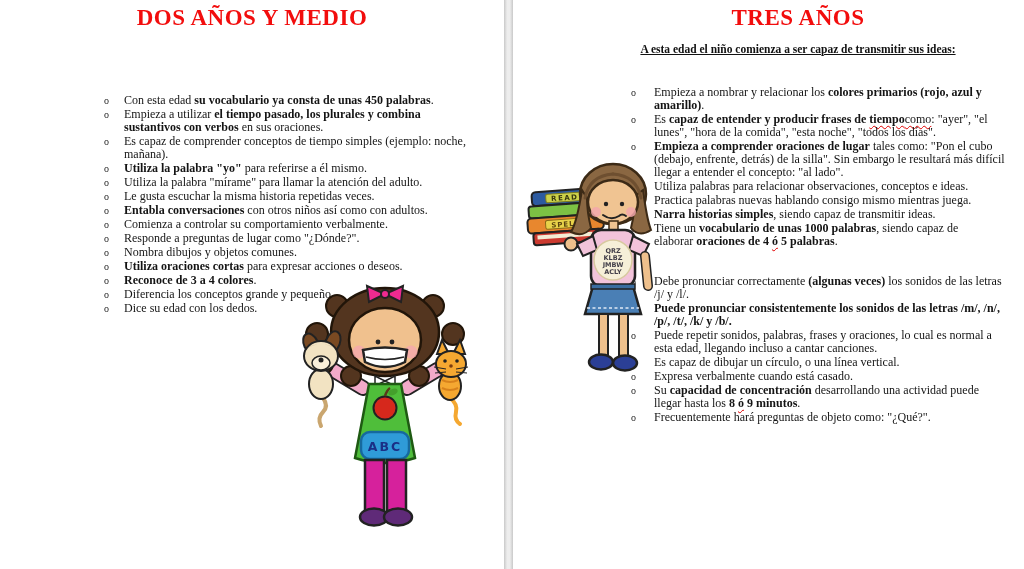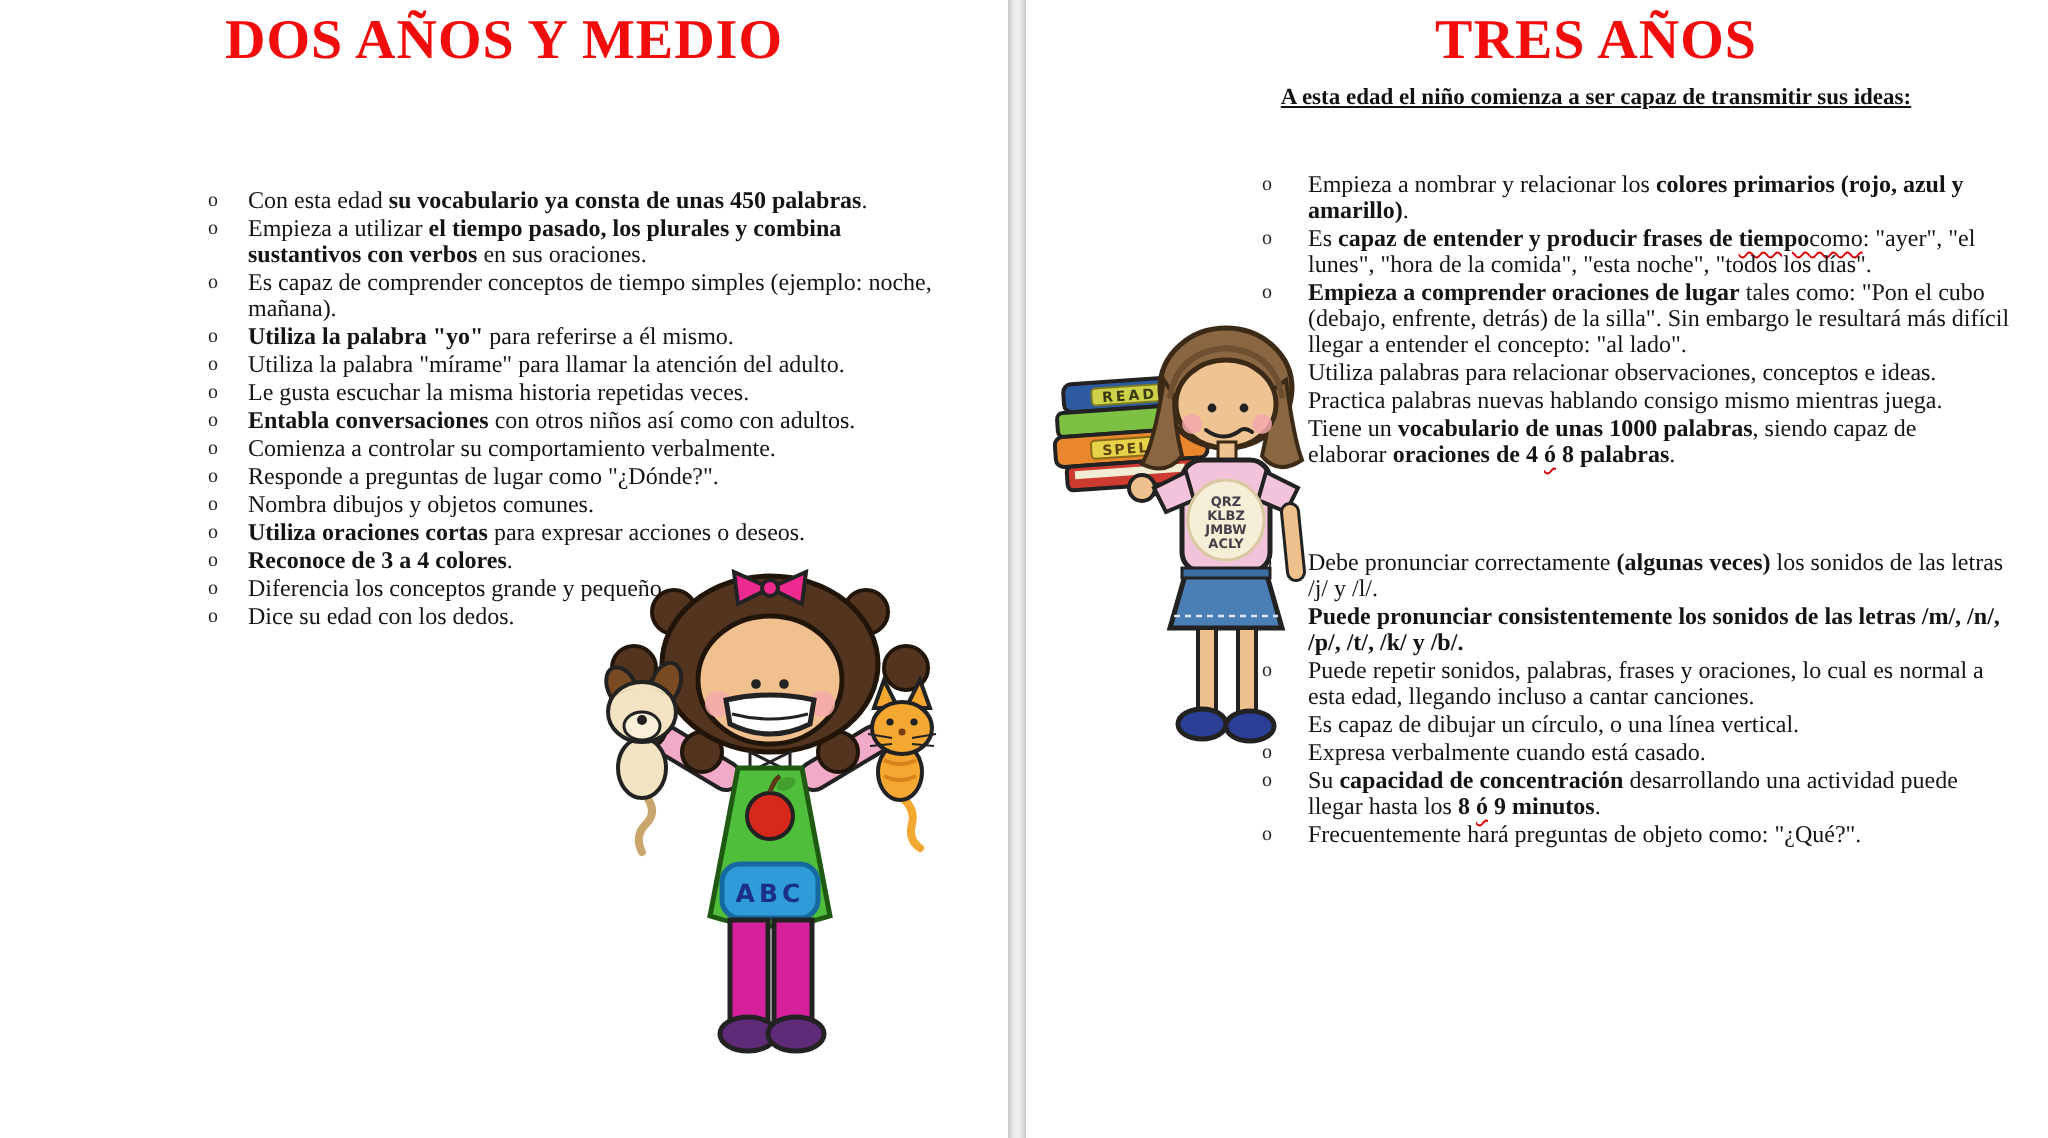--- a/index.html
+++ b/index.html
@@ -11,21 +11,21 @@
   }
   .page{position:absolute;top:0;height:569px;background:#fff;}
   .page-left{left:0;width:504px;}
   .page-right{left:513px;width:570px;}
   .page-divider{
     position:absolute;top:0;left:504px;width:9px;height:569px;
     background:linear-gradient(90deg,#c9c9c9 0%,#ededed 35%,#ededed 65%,#c9c9c9 100%);
   }
   .doc-title{
     position:absolute;top:5px;left:0;right:0;text-align:center;
-    font-size:28px;font-weight:bold;color:#f20d0d;letter-spacing:.5px;
+    font-size:23px;font-weight:bold;color:#f20d0d;letter-spacing:.5px;
     white-space:nowrap;
   }
   .doc-heading{
     position:absolute;left:0;right:0;text-align:center;
     font-size:11.5px;font-weight:bold;text-decoration:underline;
     white-space:nowrap;color:#111;
   }
   .page-left .doc-heading{top:50px;}
   .page-right .doc-heading{top:43px;}
   .list{position:absolute;font-size:12px;line-height:13px;color:#141414;}
@@ -221,21 +221,25 @@
       <div class="li">
         <span class="marker">o</span>
         <span class="li-text"><span>Utiliza palabras para relacionar observaciones, conceptos e ideas.</span></span>
       </div>
       <div class="li">
         <span class="marker">o</span>
         <span class="li-text"><span>Practica palabras nuevas hablando consigo mismo mientras juega.</span></span>
       </div>
       <div class="li">
         <span class="marker">o</span>
-        <span class="li-text"><span>Tiene un </span><span class="b">vocabulario de unas 1000 palabras</span><span>, siendo capaz de</span><br><span>elaborar </span><span class="b">oraciones de 4 </span><span class="b sq">ó</span><span class="b"> 8 palabras</span><span>.</span></span>
+        <span class="li-text"><span class="b">Narra historias simples</span><span>, siendo capaz de transmitir ideas.</span></span>
+      </div>
+      <div class="li">
+        <span class="marker">o</span>
+        <span class="li-text"><span>Tiene un </span><span class="b">vocabulario de unas 1000 palabras</span><span>, siendo capaz de</span><br><span>elaborar </span><span class="b">oraciones de 4 </span><span class="b sq">ó</span><span class="b"> 5 palabras</span><span>.</span></span>
       </div>
     </div>
   <div class="list list-bottom">
       <div class="li">
         <span class="marker">o</span>
         <span class="li-text"><span>Debe pronunciar correctamente </span><span class="b">(algunas veces)</span><span> los sonidos de las letras</span><br><span>/j/ y /l/.</span></span>
       </div>
       <div class="li">
         <span class="marker">o</span>
         <span class="li-text"><span class="b">Puede pronunciar consistentemente los sonidos de las letras /m/, /n/,</span><br><span class="b">/p/, /t/, /k/ y /b/.</span></span>

